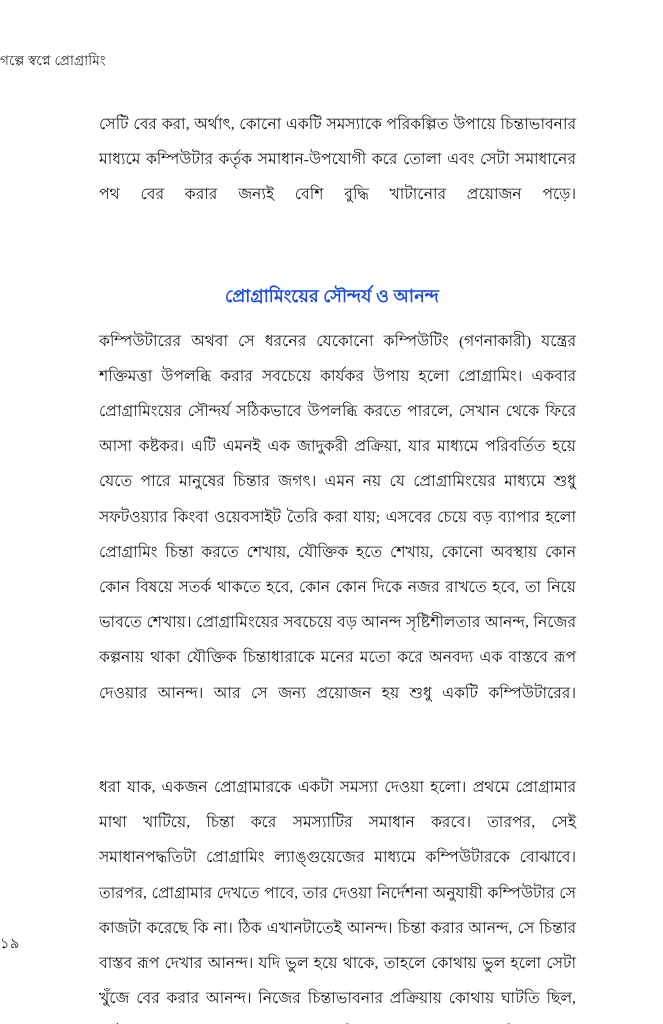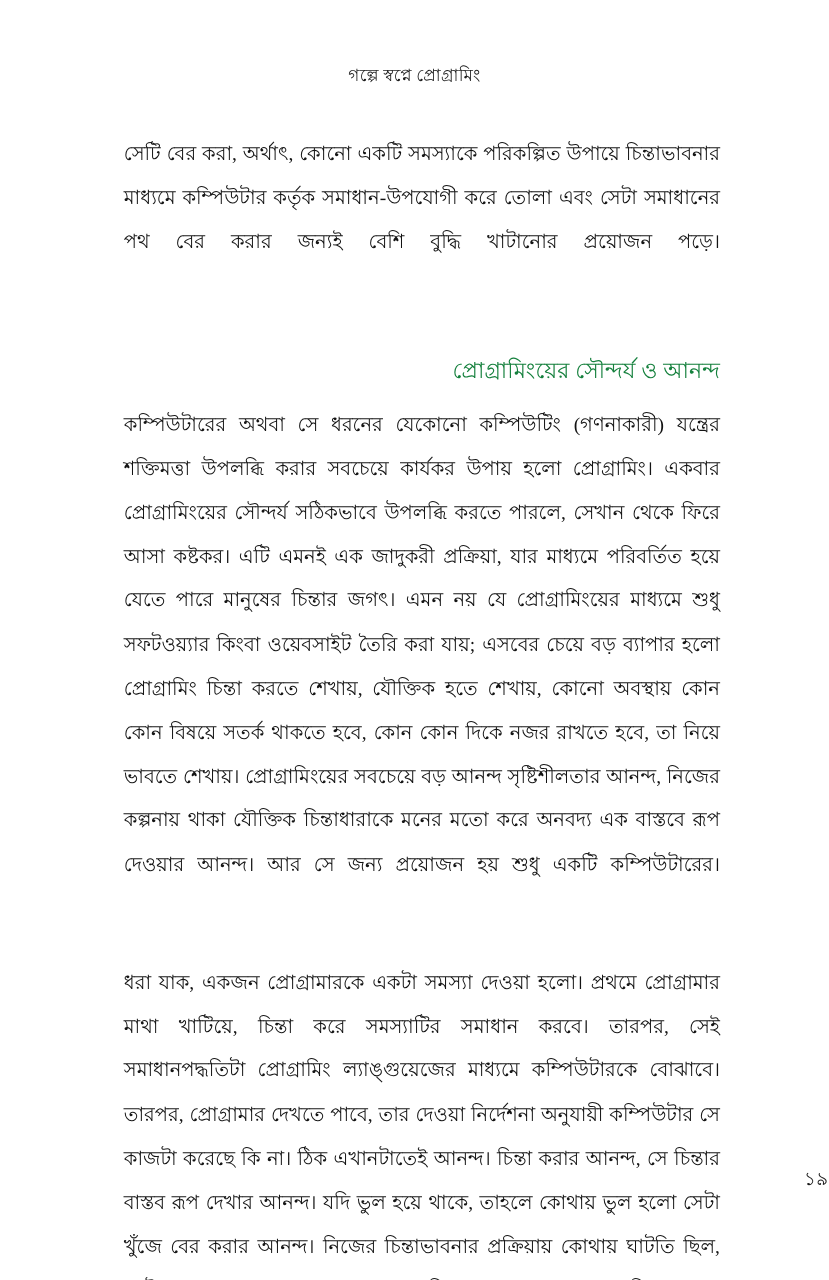--- a/index.html
+++ b/index.html
@@ -20,21 +20,20 @@
     color: #141414;
     box-sizing: border-box;
   }
 
   
   .running-head {
     position: absolute;
     top: 52px;
     left: 0;
     right: 0;
-    text-align: center;
     font-size: 13.5px;
     line-height: 1.3;
     color: #1c1c1c;
     letter-spacing: 0.2px;
     font-family: "Liberation Serif", "DejaVu Serif", serif;
   }
 
   
   .content {
     position: absolute;
@@ -62,33 +61,33 @@
   .para::after {
     content: "";
     display: inline-block;
     width: 100%;
   }
 
   .section-heading {
     margin: 38px 0 14px 0;
     font-size: 17.6px;
     line-height: 1.35;
-    font-weight: normal;
-    color: #15803d;
-    text-align: right;
+    font-weight: bold;
+    color: #1d4ed8;
+    text-align: center;
     letter-spacing: 0.1px;
   }
 
   
   .folio {
     position: absolute;
     bottom: 68px;
     left: 0;
     right: 0;
-    text-align: right;
+    text-align: left;
     font-size: 14.5px;
     color: #1a1a1a;
     letter-spacing: 0.5px;
   }
 </style>
 </head>
 <body>
 
 <div class="page">
 

